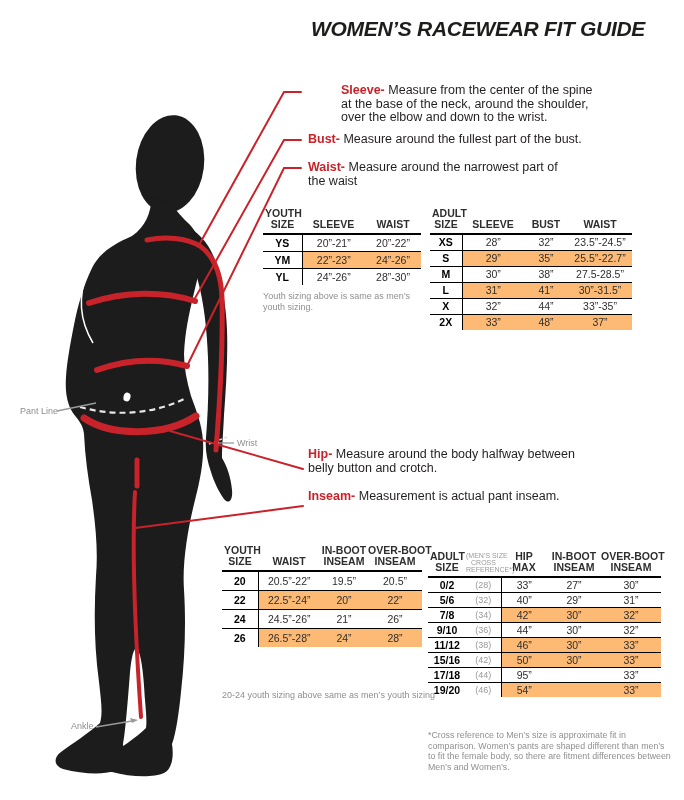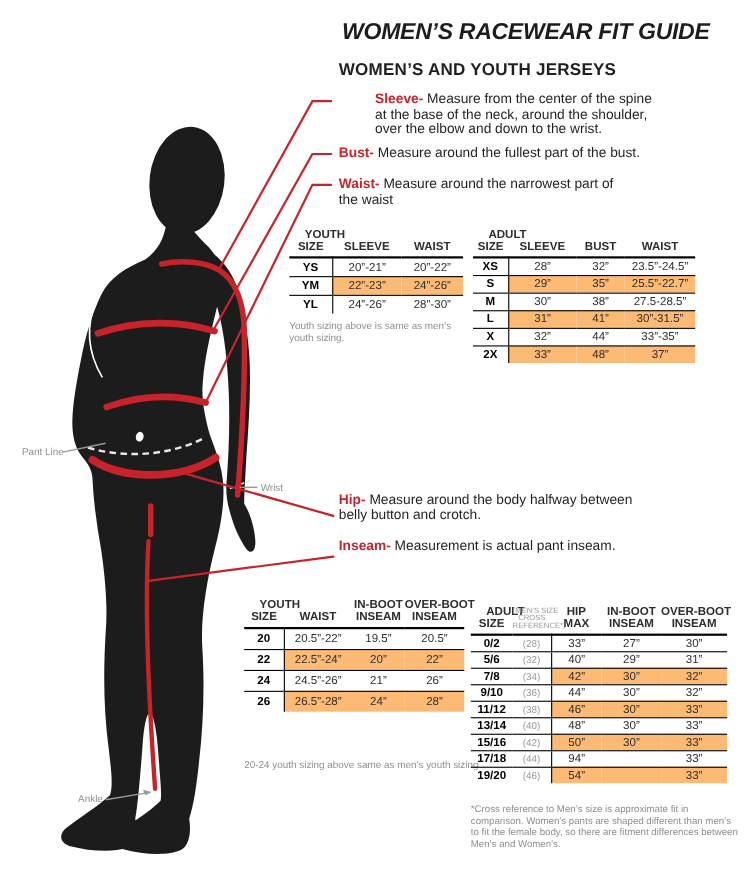--- a/index.html
+++ b/index.html
@@ -23,21 +23,21 @@
 
   .fig-label{position:absolute;font-size:9px;color:#8f8f8f;white-space:nowrap;}
   .lbl-pantline{left:20px;top:406px;}
   .lbl-wrist{left:237px;top:438px;}
   .lbl-ankle{left:71px;top:721px;}
 
   .size-table{position:absolute;border-collapse:collapse;table-layout:fixed;color:#2e2e2e;}
   .size-table th{font-weight:700;font-size:10.5px;line-height:11px;text-align:center;
                  vertical-align:bottom;padding:0 0 3px 0;}
   .size-table th div{white-space:nowrap;text-align:center;}
-  .size-table th:first-child div:first-child{text-align:left;padding-left:14px;}
+  .size-table th:first-child div:first-child{text-align:left;padding-left:2px;}
   .size-table th.th-small{font-weight:400;font-size:7px;line-height:7px;color:#9a9a9a;}
   .size-table th.th-small div{text-align:center;padding-left:0;}
   .size-table td{font-size:10.5px;text-align:center;padding:0;white-space:nowrap;vertical-align:middle;}
   .size-table thead{border-bottom:2px solid #000;}
   .size-table tbody tr + tr{border-top:1px solid #000;}
   .size-table td.c-size{font-weight:700;color:#000;}
   .size-table td.c-div{border-right:1.5px solid #000;}
   .size-table td.c-xref{font-weight:400;color:#9a9a9a;font-size:9px;}
   .size-table tr.shade td:not(.c-plain){background:#fdba74;}
 
@@ -100,21 +100,20 @@
 
     <g stroke="#9a9a9a" stroke-width="1.3" fill="none">
       <path d="M57 411 L96 403"></path>
       <path d="M218 443 L234 443"></path>
       <path d="M96 727 L132 721"></path>
     </g>
     <path d="M138 720 l-8 -2 l2 5 z" fill="#9a9a9a"></path>
   </svg>
 
   <div class="page-title">WOMEN’S RACEWEAR FIT GUIDE</div>
-  <div class="h2 h2-jerseys">WOMEN’S AND YOUTH JERSEYS</div>
 
   <div class="measure m-sleeve"><span class="lbl">Sleeve-</span> <span>Measure from the center of the spine at the base of the neck, around the shoulder, over the elbow and down to the wrist.</span></div>
   <div class="measure m-bust"><span class="lbl">Bust-</span> <span>Measure around the fullest part of the bust.</span></div>
   <div class="measure m-waist"><span class="lbl">Waist-</span> <span>Measure around the narrowest part of the waist</span></div>
 
   <div class="measure m-hip"><span class="lbl">Hip-</span> <span>Measure around the body halfway between belly button and crotch.</span></div>
   <div class="measure m-inseam"><span class="lbl">Inseam-</span> <span>Measurement is actual pant inseam.</span></div>
 
   <div class="fig-label lbl-pantline">Pant Line</div>
   <div class="fig-label lbl-wrist">Wrist</div>
@@ -341,38 +340,31 @@
           <td>30”</td>
           <td>32”</td>
         </tr>
         <tr class="shade">
           <td class="c-plain c-size">11/12</td>
           <td class="c-plain c-div c-xref">(38)</td>
           <td>46”</td>
           <td>30”</td>
           <td>33”</td>
         </tr>
-        <tr>
-          <td class="c-plain c-size">13/14</td>
-          <td class="c-plain c-div c-xref">(40)</td>
-          <td>48”</td>
-          <td>30”</td>
-          <td>33”</td>
-        </tr>
         <tr class="shade">
           <td class="c-plain c-size">15/16</td>
           <td class="c-plain c-div c-xref">(42)</td>
           <td>50”</td>
           <td>30”</td>
           <td>33”</td>
         </tr>
         <tr>
           <td class="c-plain c-size">17/18</td>
           <td class="c-plain c-div c-xref">(44)</td>
-          <td>94”</td>
+          <td>95”</td>
           <td></td>
           <td>33”</td>
         </tr>
         <tr class="shade">
           <td class="c-plain c-size">19/20</td>
           <td class="c-plain c-div c-xref">(46)</td>
           <td>54”</td>
           <td></td>
           <td>33”</td>
         </tr>

